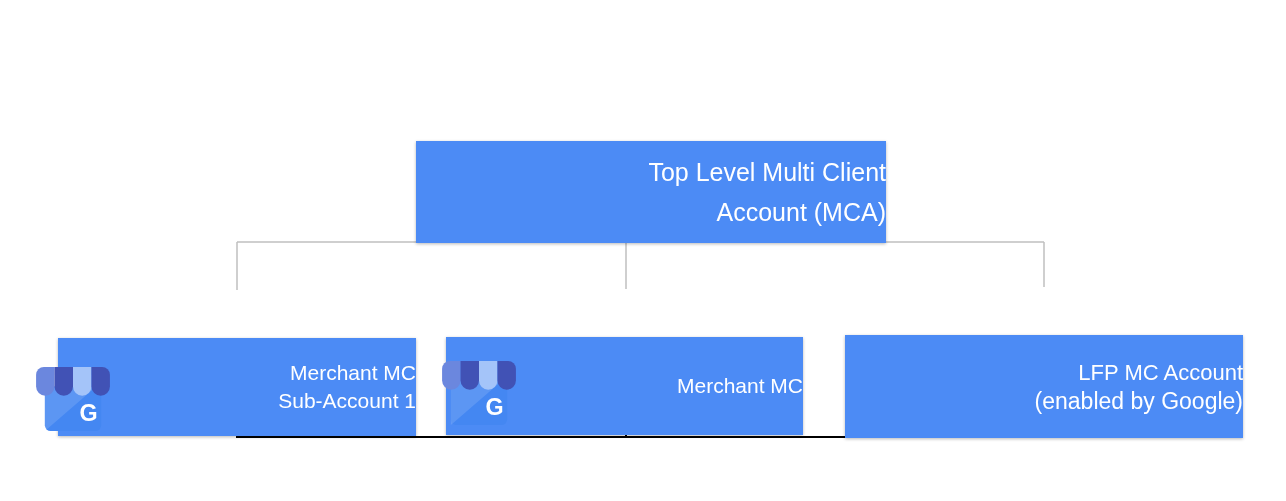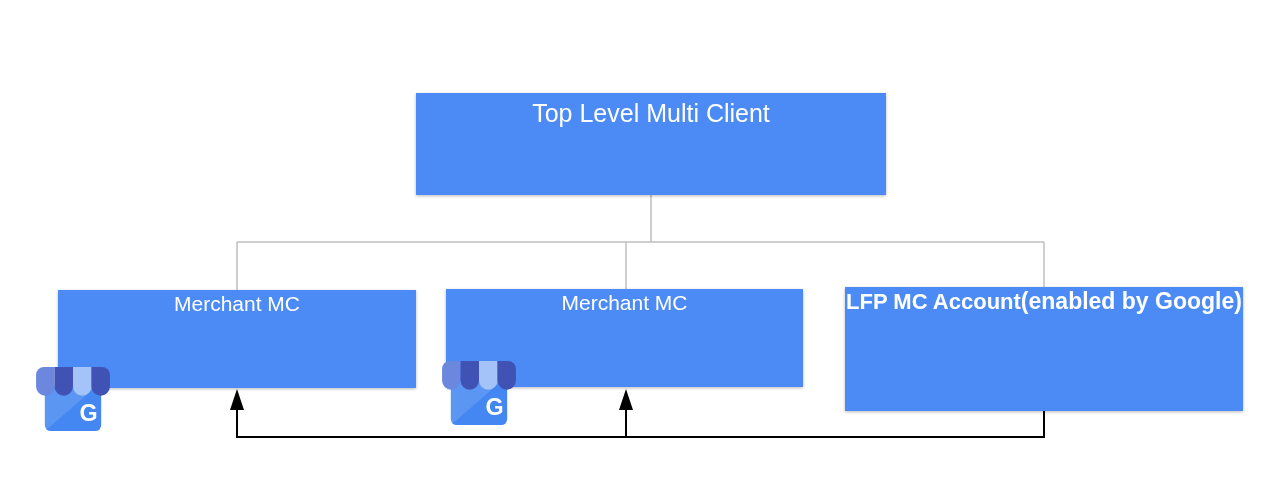--- a/index.html
+++ b/index.html
@@ -19,29 +19,30 @@
     overflow:hidden;
   }
   .overlay{position:absolute;left:0;top:0;width:1286px;height:501px;z-index:1;}
   .tree-line{stroke:var(--connector);stroke-width:1.5;fill:none;}
   .flow-line{stroke:var(--arrow);stroke-width:2;fill:none;}
   .flow-head{fill:var(--arrow);stroke:none;}
   .node{
     position:absolute;z-index:2;
     background:var(--box-fill);
     color:var(--box-text);
-    display:flex;
-    align-items:flex-start;justify-content:center;
+    display:flex;flex-direction:column;
+    align-items:flex-end;justify-content:center;
     text-align:center;
     box-shadow:0 1px 3px rgba(0,0,0,0.28);
+    margin-top:48px;
   }
   .node-root{left:416px;top:93px;width:470px;height:102px;font-size:25px;line-height:40px;}
   .node-sub1{left:58px;top:290px;width:358px;height:98px;font-size:21px;line-height:28px;}
   .node-sub2{left:446px;top:289px;width:357px;height:98px;font-size:21px;line-height:28px;}
-  .node-sub3{left:845px;top:287px;width:398px;height:124px;font-size:22px;line-height:29px;font-weight:bold;}
+  .node-sub3{left:845px;top:287px;width:398px;height:103px;font-size:22px;line-height:29px;}
   .node-sub3 .line2{font-size:23px;}
   .biz-icon{position:absolute;z-index:3;width:74px;height:68px;}
   .biz-icon-1{left:36px;top:367px;}
   .biz-icon-2{left:442px;top:361px;}
   .g-letter{font-family:"Liberation Sans",sans-serif;font-weight:bold;}
 </style>
 </head>
 <body>
 
 <div class="stage">
@@ -59,24 +60,26 @@
     <g>
       <path class="flow-line" d="M1044 390 L1044 437 L237 437 L237 410"></path>
       <path class="flow-line" d="M626 437 L626 410"></path>
       <polygon class="flow-head" points="237,389 230,410 244,410"></polygon>
       <polygon class="flow-head" points="626,389 619,410 633,410"></polygon>
     </g>
   </svg>
 
   <div class="node node-root">
     <span class="line1">Top Level Multi Client</span>
+    <span class="line2">Account (MCA)</span>
   </div>
 
   <div class="node node-sub1">
     <span class="line1">Merchant MC</span>
+    <span class="line2">Sub-Account 1</span>
   </div>
 
   <div class="node node-sub2">
     <span class="line1">Merchant MC</span>
   </div>
 
   <div class="node node-sub3">
     <span class="line1">LFP MC Account</span>
     <span class="line2">(enabled by Google)</span>
   </div>

